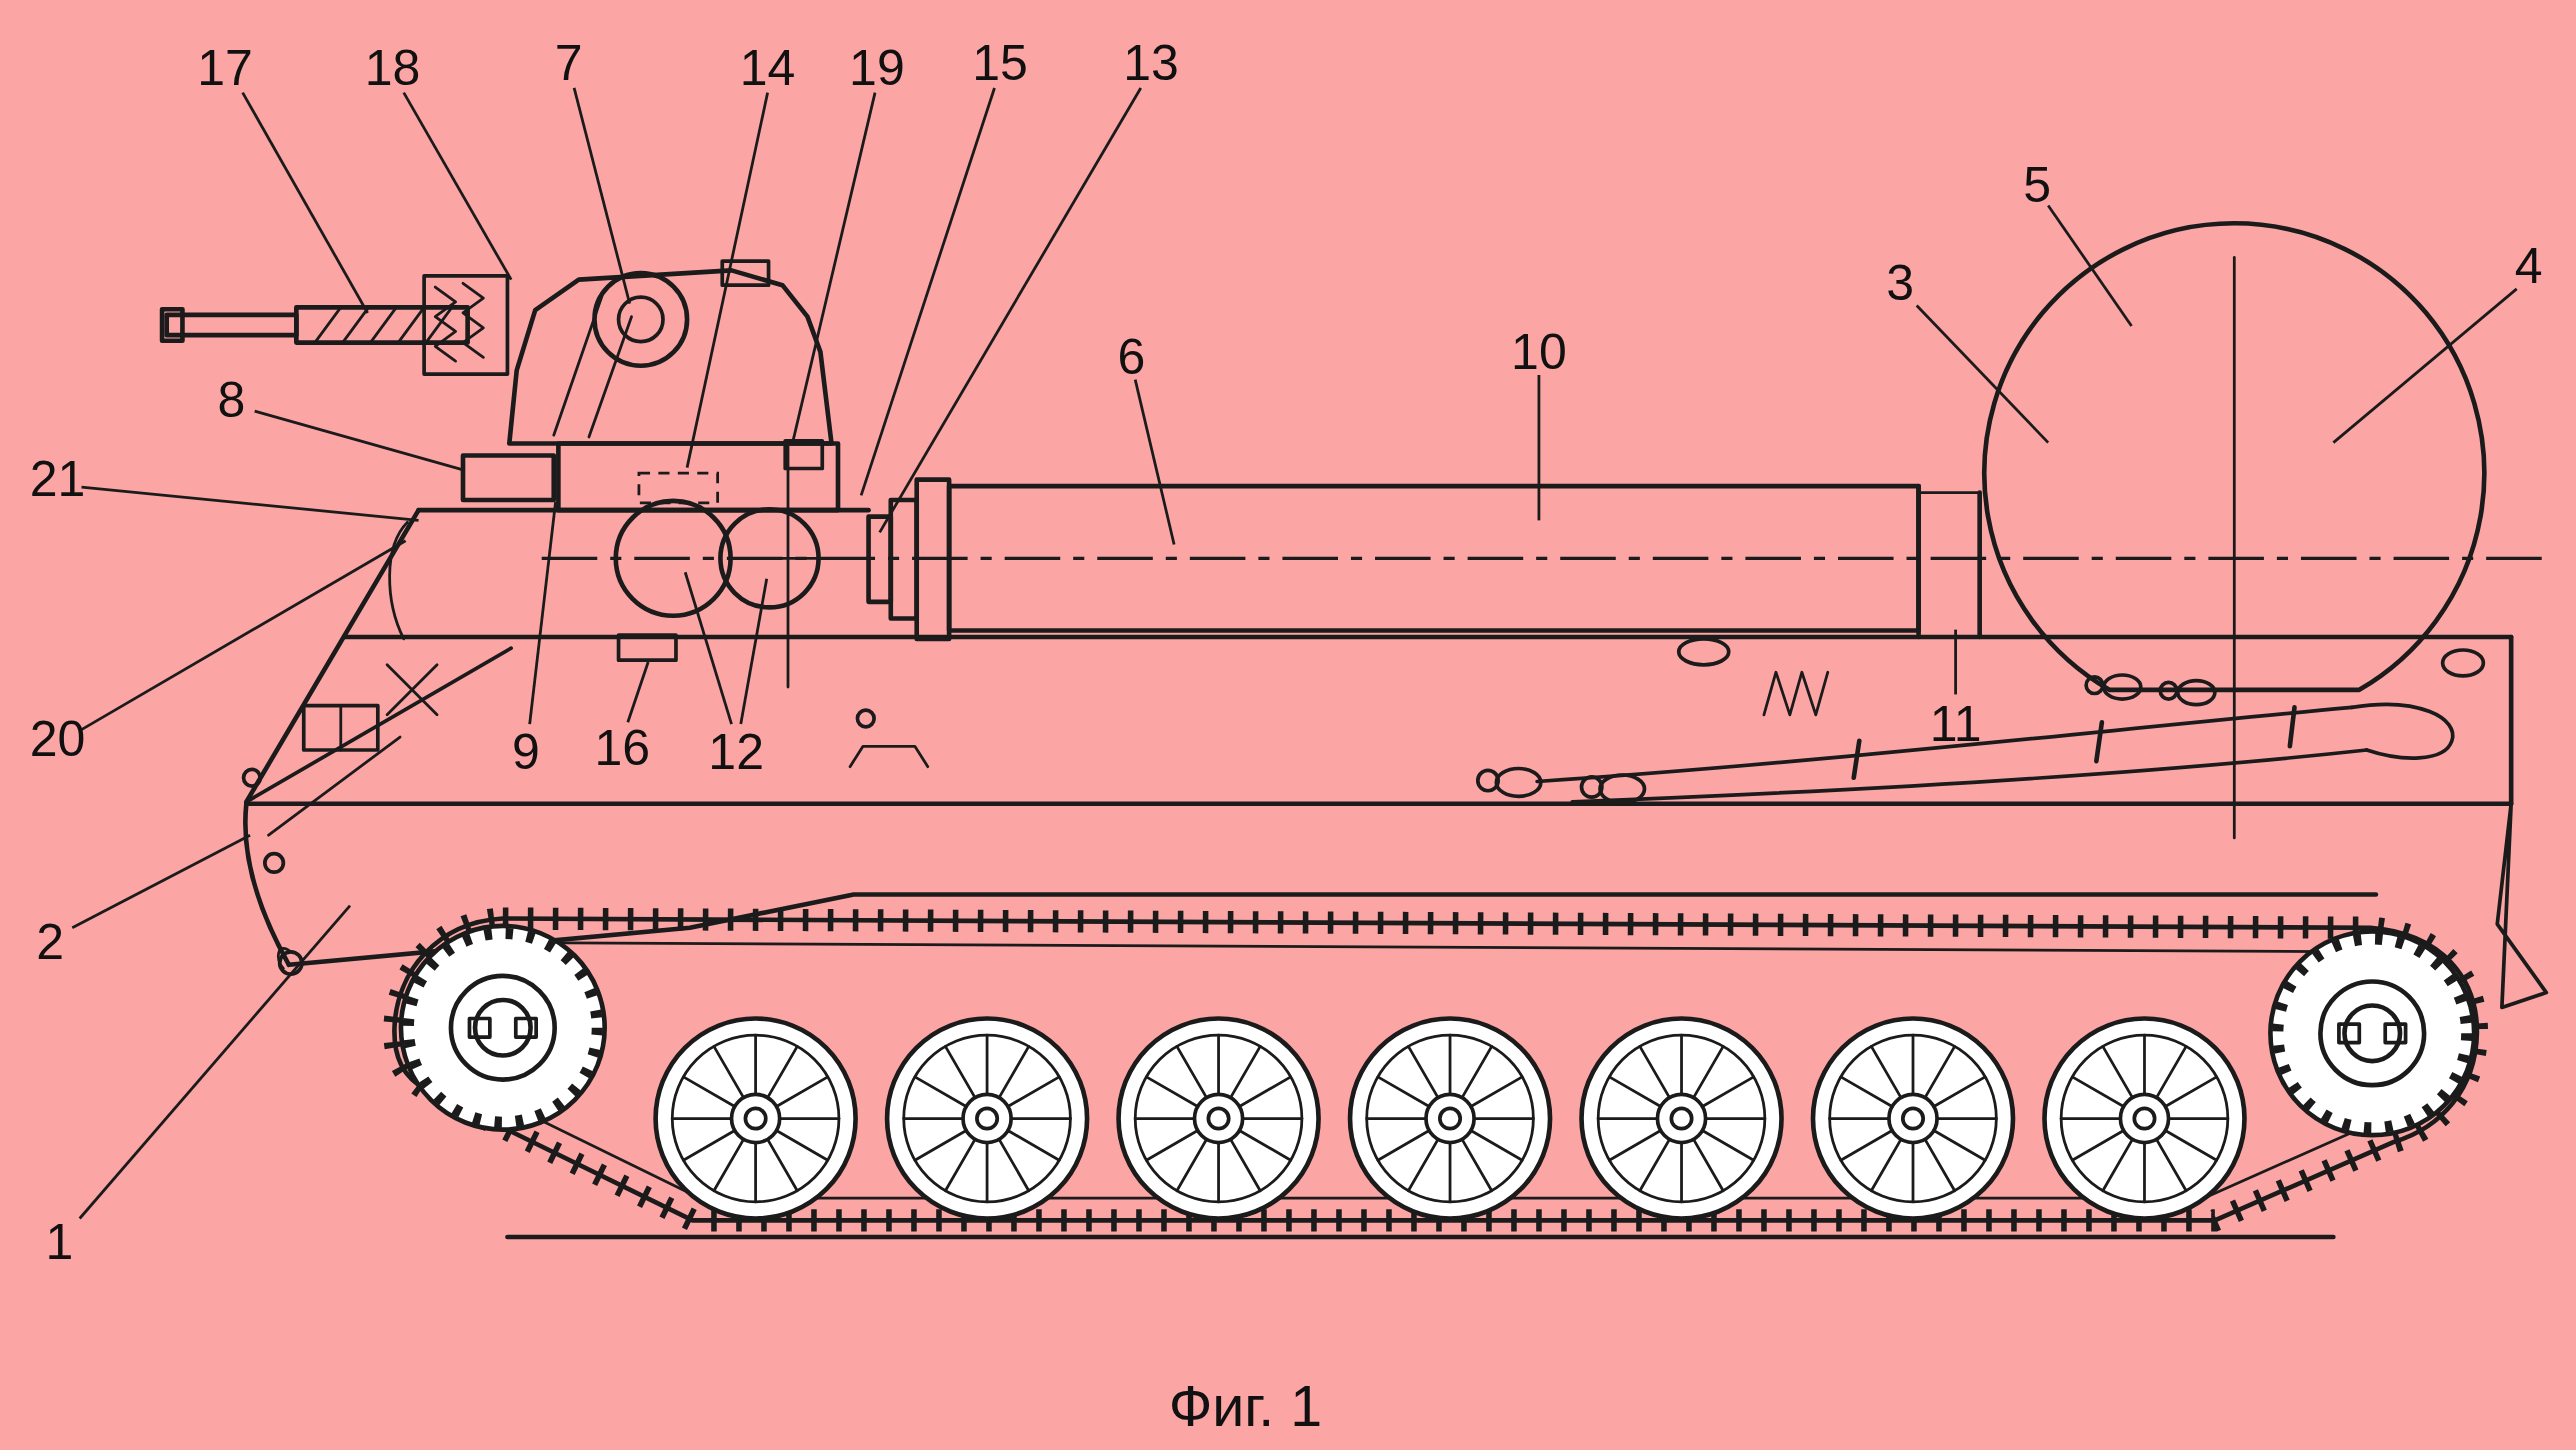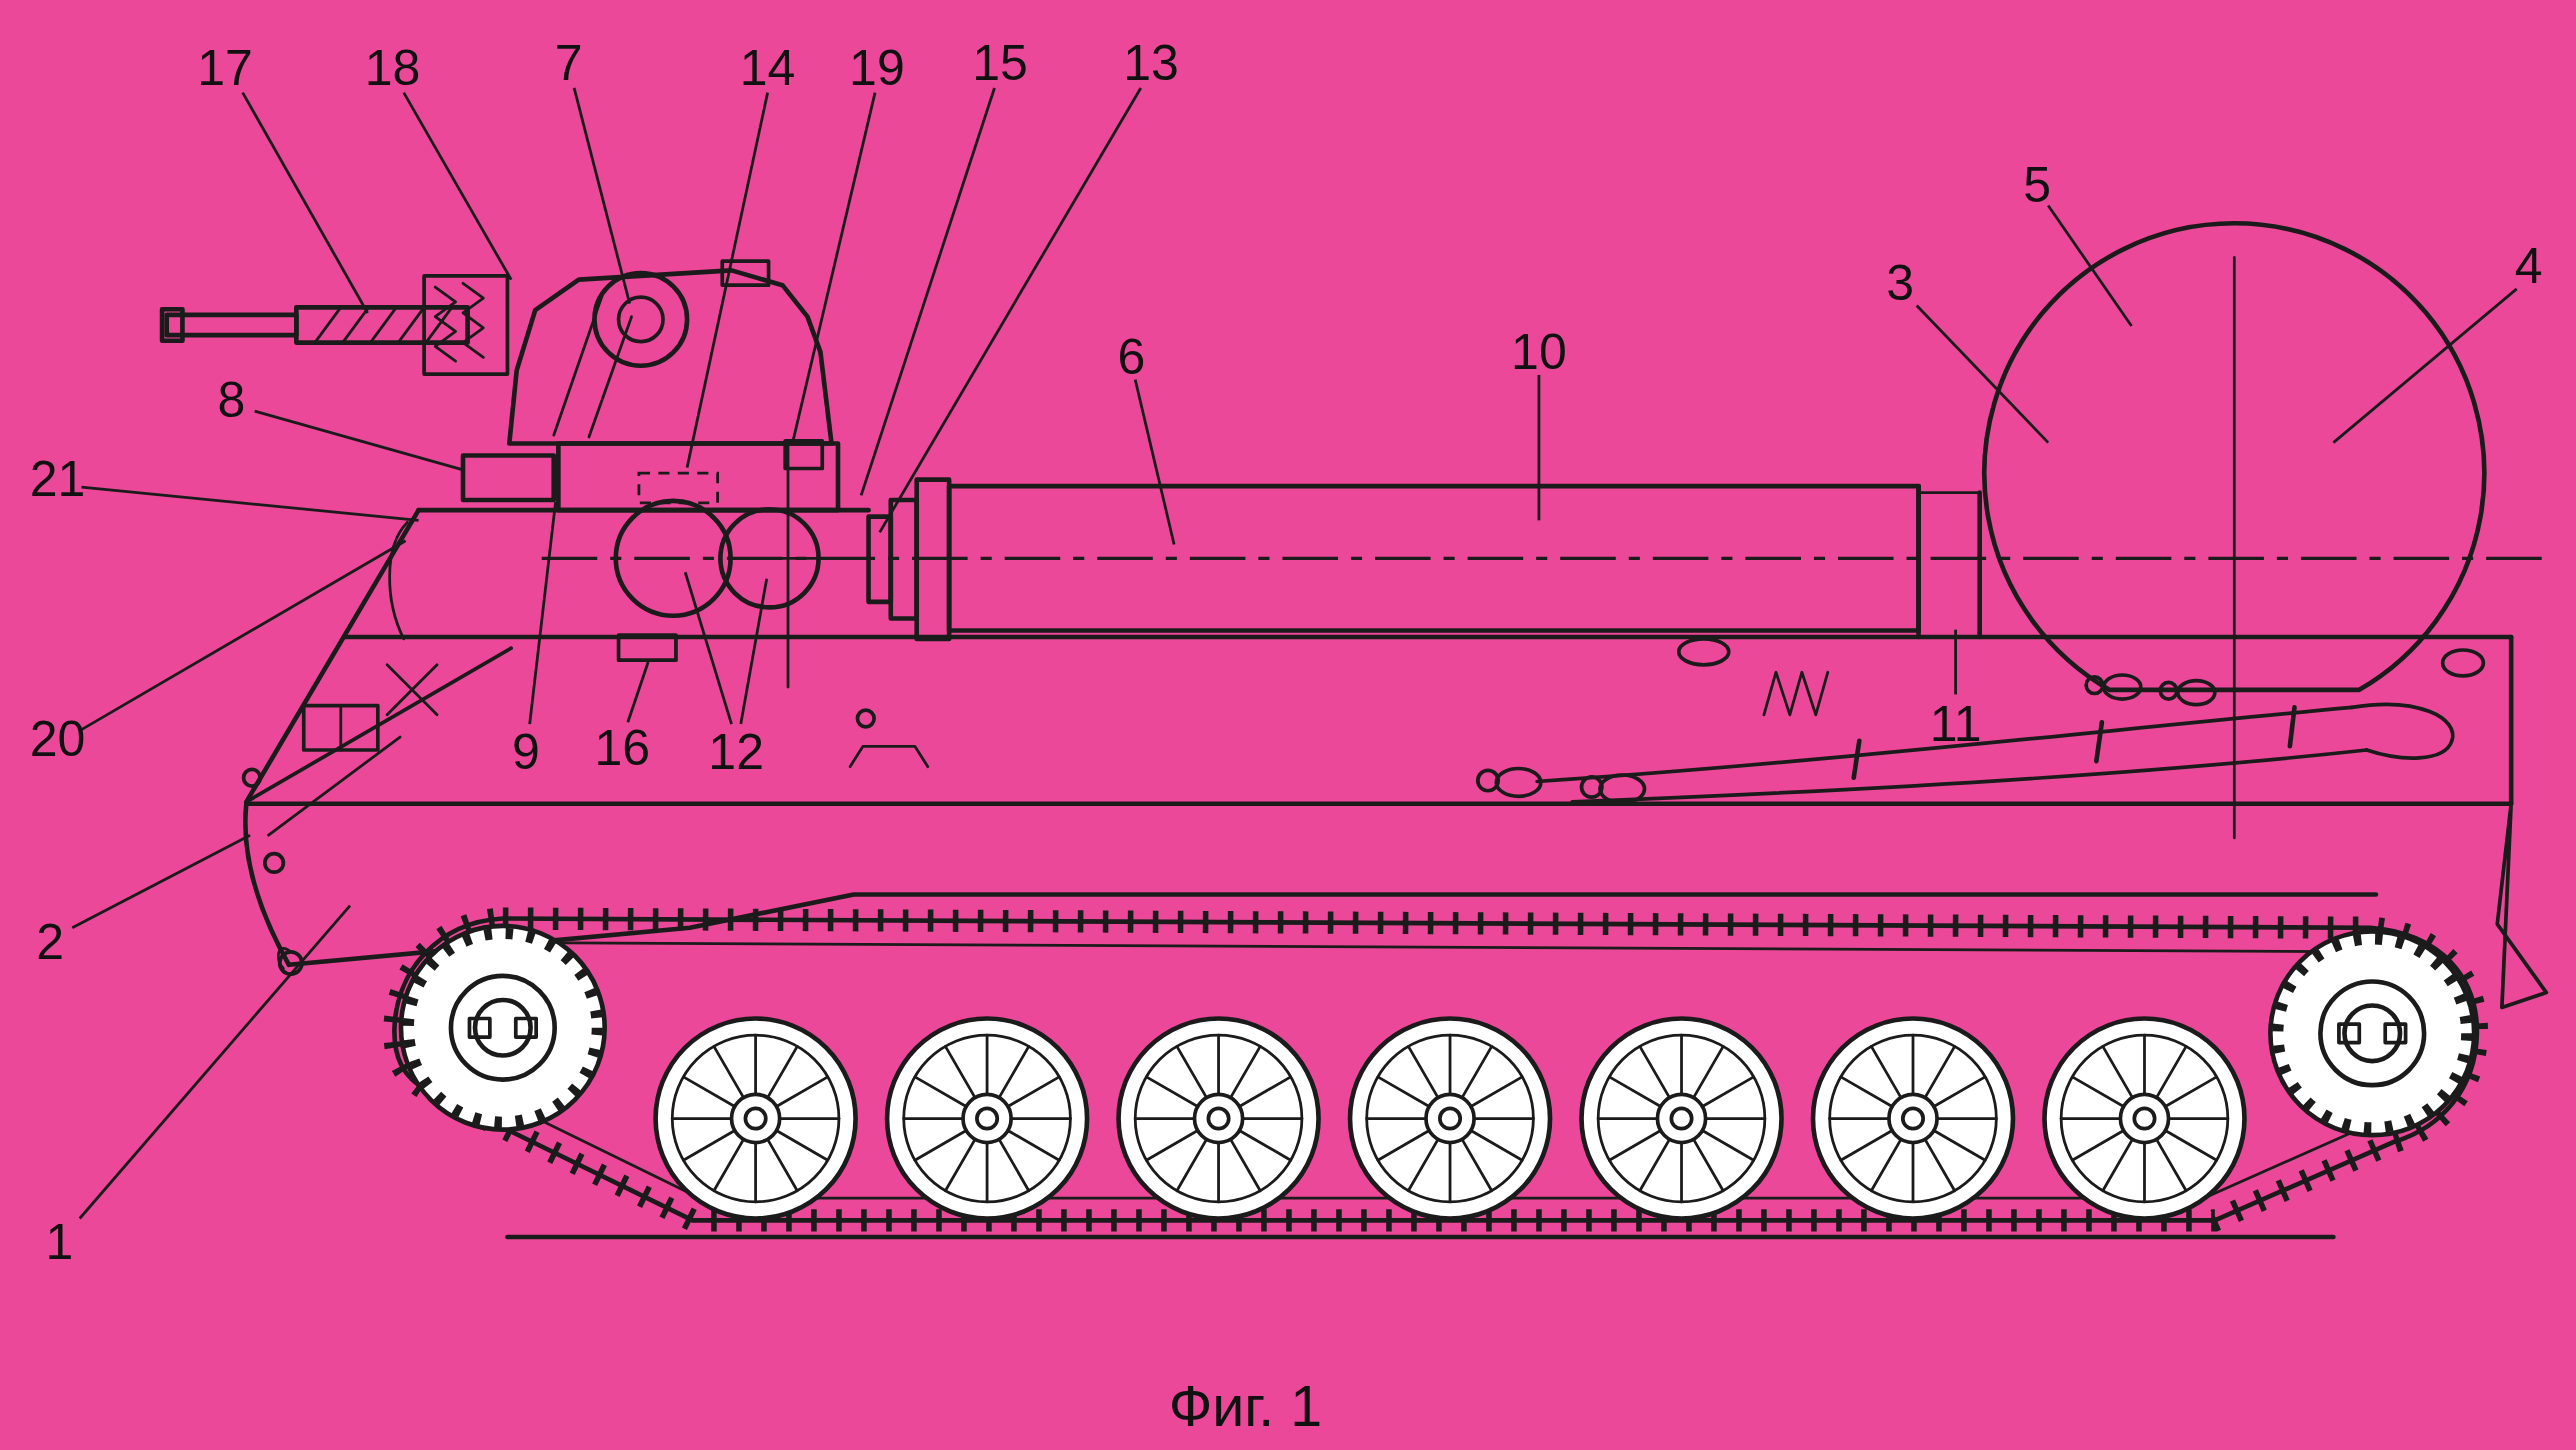--- a/index.html
+++ b/index.html
@@ -1,16 +1,16 @@
 <!DOCTYPE html>
 <html style="font-size:15px"><head>
 <meta charset="utf-8">
 <style>
   html,body{margin:0;padding:0;background:#ffffff;}
-  .figure-canvas{width:2576px;height:1450px;background:#ec4899;position:relative;}
+  .figure-canvas{width:2576px;height:1450px;background:#fca5a5;position:relative;}
   svg{display:block;}
   text{font-family:"Liberation Sans", sans-serif;fill:#111111;}
   .callout{font-size:54px;}
   .caption{font-size:62px;}
   .ln{stroke:#1b1b1b;stroke-width:5;fill:none;stroke-linecap:round;stroke-linejoin:round;}
   .md{stroke:#1b1b1b;stroke-width:4;fill:none;stroke-linecap:round;stroke-linejoin:round;}
   .thin{stroke:#1b1b1b;stroke-width:3;fill:none;stroke-linecap:round;stroke-linejoin:round;}
   .leader{stroke:#1b1b1b;stroke-width:3;fill:none;}
   .wfill{fill:#ffffff;}
 </style>

